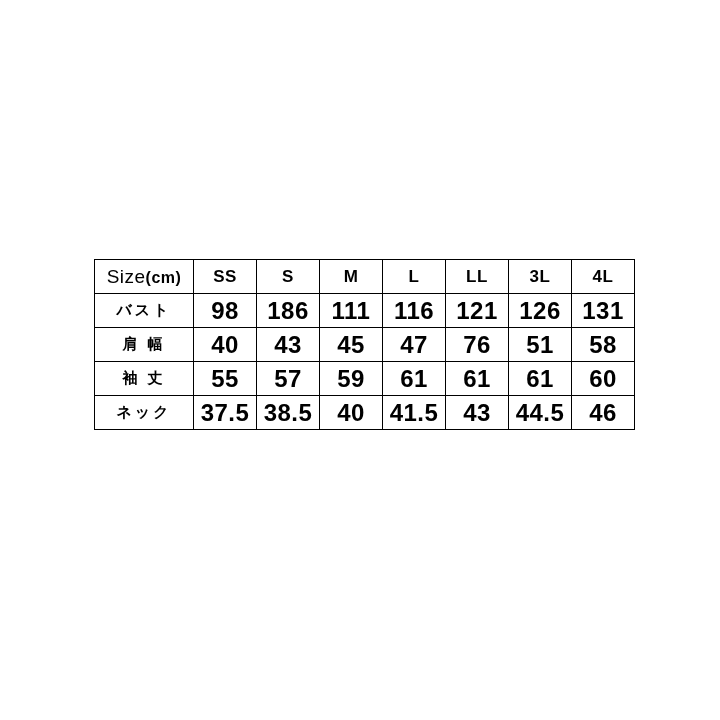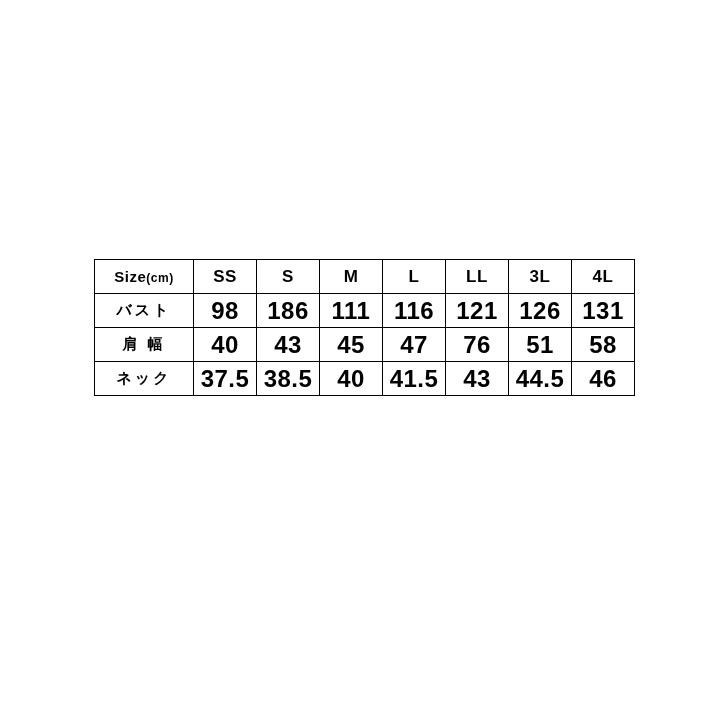--- a/index.html
+++ b/index.html
@@ -58,26 +58,26 @@
   }
   table.size-table td.val {
     width: 62px;
     font-size: 24px;
   }
   .corner-inner {
     display: inline-block;
     white-space: nowrap;
   }
   .corner-main {
-    font-size: 15px;
-    font-weight: bold;
+    font-size: 19px;
+    font-weight: normal;
     letter-spacing: 0.5px;
   }
   .corner-unit {
-    font-size: 12px;
+    font-size: 16px;
     font-weight: bold;
     vertical-align: baseline;
     text-align: right;
   }
 </style>
 </head>
 <body>
 
 <div class="page">
   <div class="table-wrap">
@@ -113,20 +113,30 @@
           <td class="rowhead">肩 幅</td>
           <td class="val">40</td>
           <td class="val">43</td>
           <td class="val">45</td>
           <td class="val">47</td>
           <td class="val">76</td>
           <td class="val">51</td>
           <td class="val">58</td>
         </tr>
         <tr>
+          <td class="rowhead">袖 丈</td>
+          <td class="val">55</td>
+          <td class="val">57</td>
+          <td class="val">59</td>
+          <td class="val">61</td>
+          <td class="val">61</td>
+          <td class="val">61</td>
+          <td class="val">60</td>
+        </tr>
+        <tr>
           <td class="rowhead">ネック</td>
           <td class="val">37.5</td>
           <td class="val">38.5</td>
           <td class="val">40</td>
           <td class="val">41.5</td>
           <td class="val">43</td>
           <td class="val">44.5</td>
           <td class="val">46</td>
         </tr>
       </tbody>

